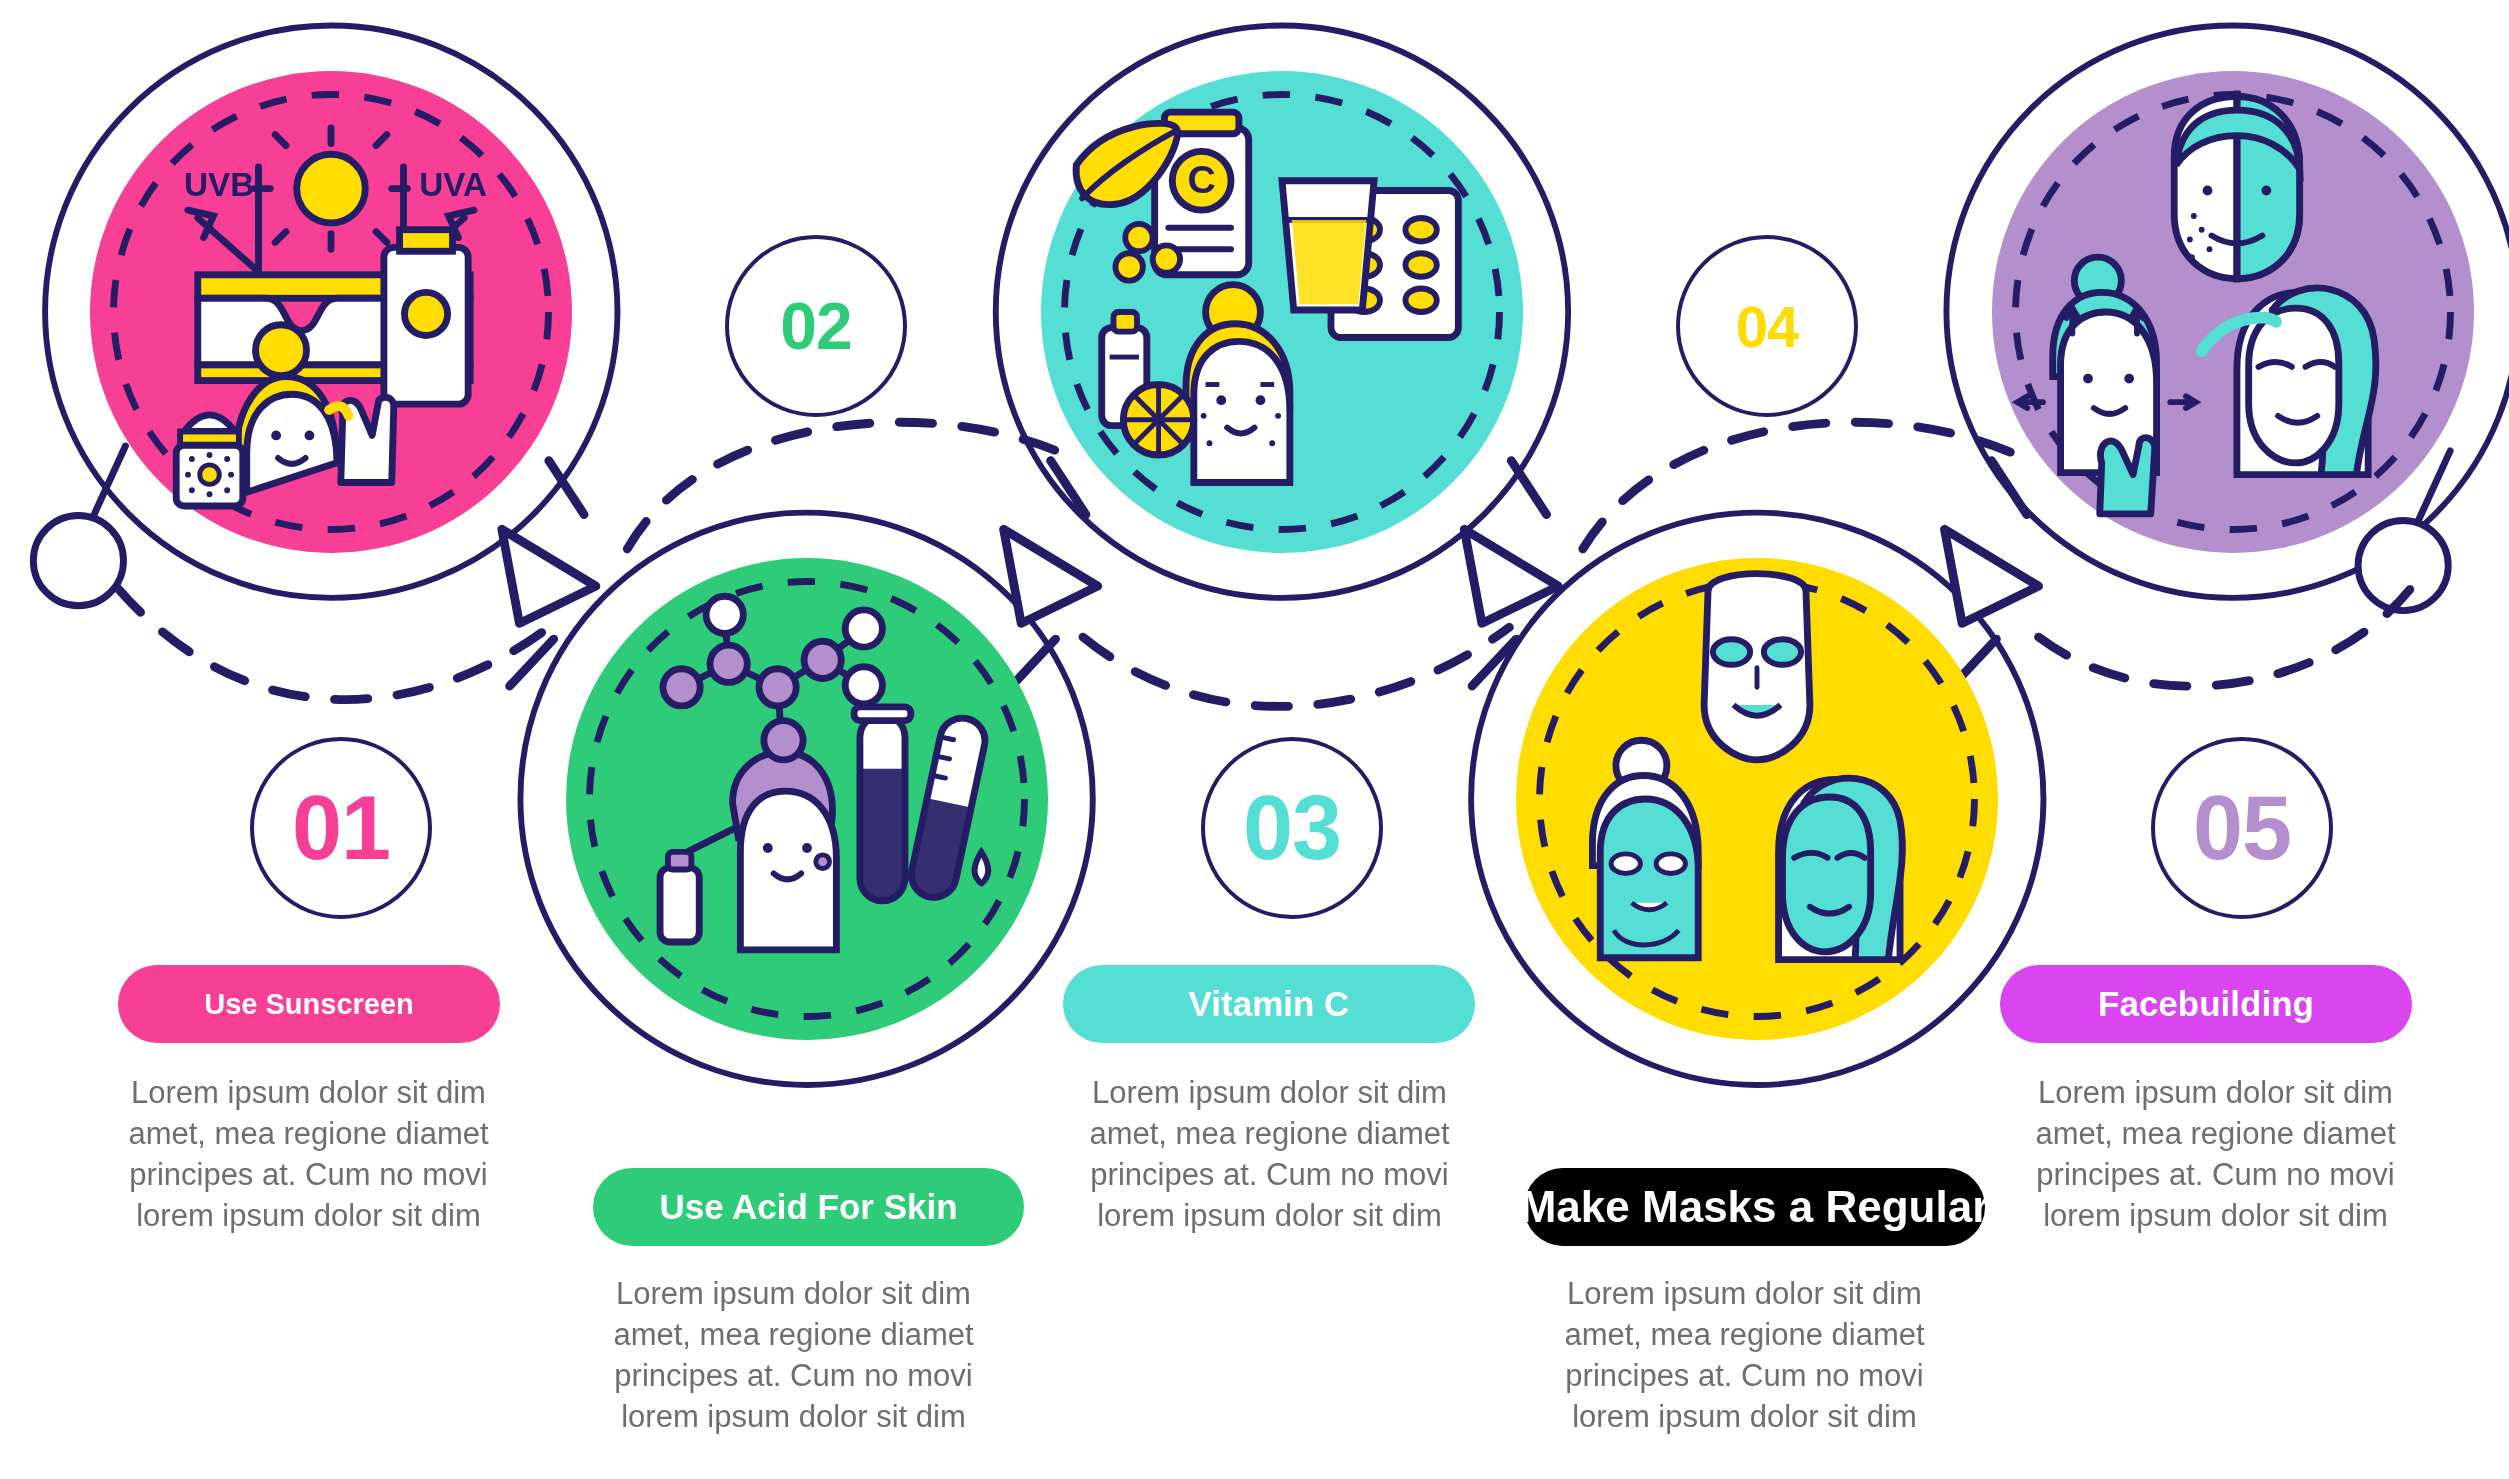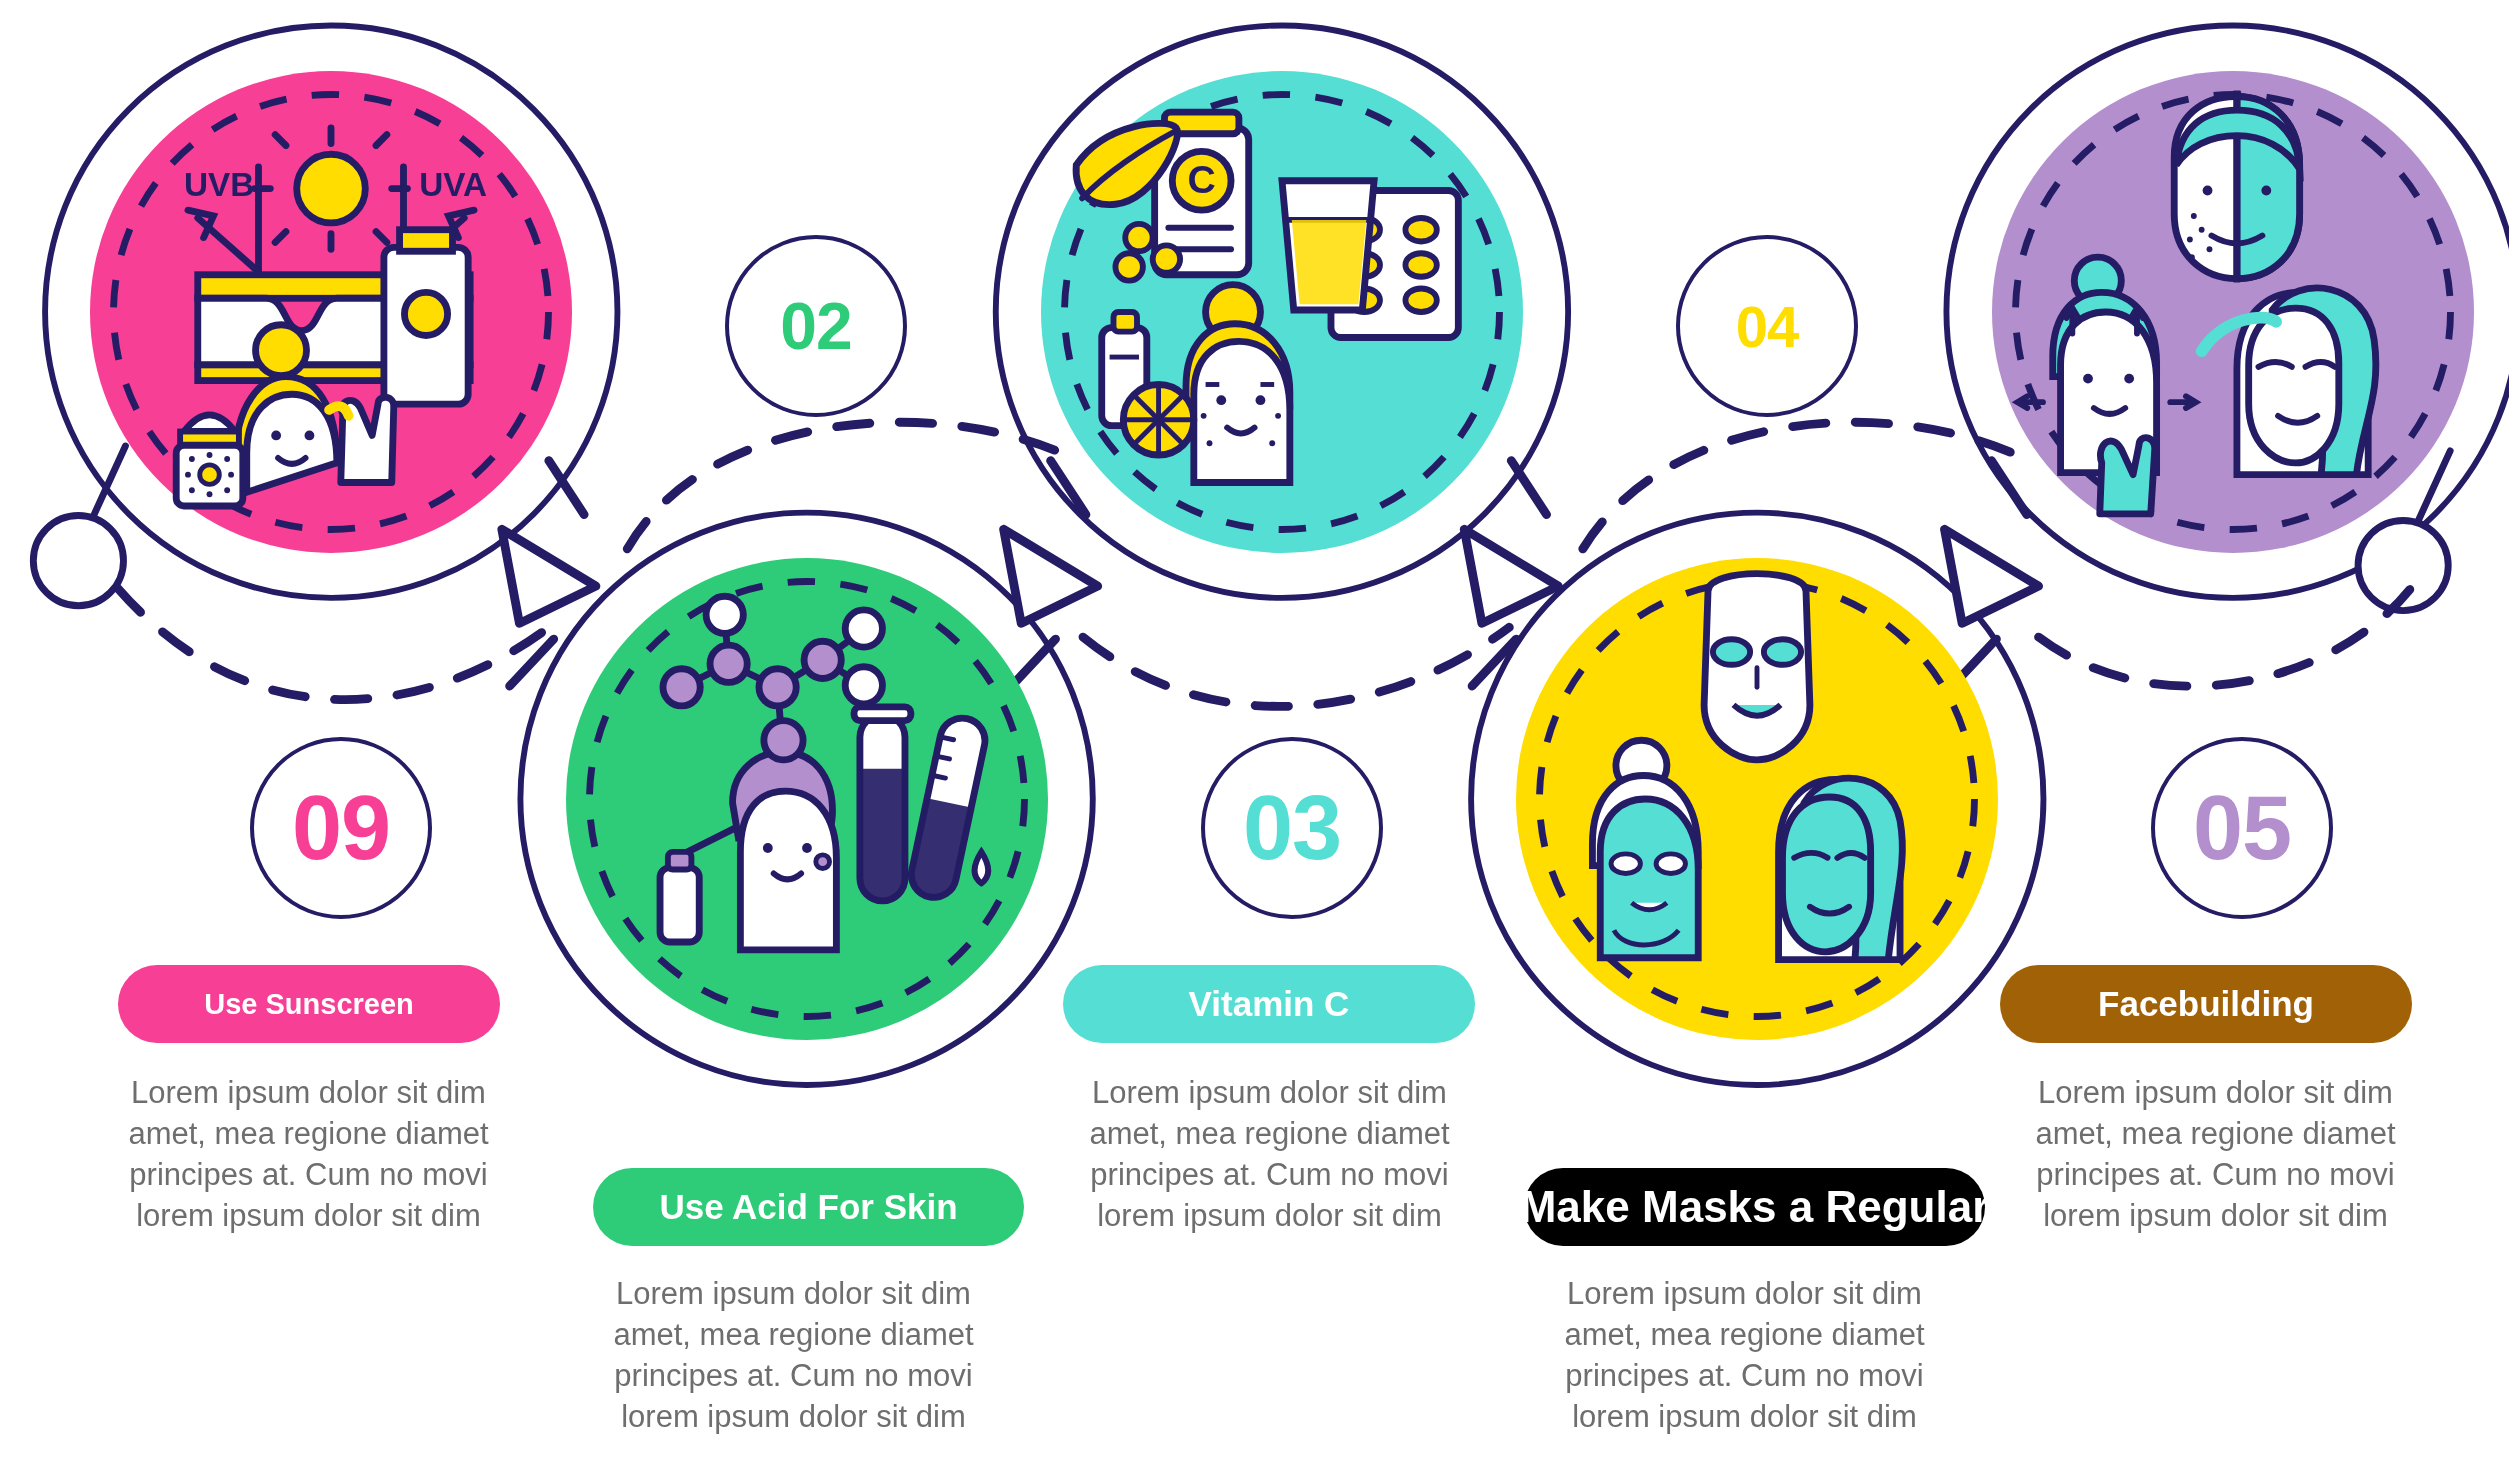--- a/index.html
+++ b/index.html
@@ -143,21 +143,21 @@
           <circle cx="140" cy="396" r="3"></circle>
         <circle cx="100" cy="412" r="3"></circle>
           <circle cx="144" cy="412" r="3"></circle>
         <circle cx="104" cy="428" r="3"></circle>
           <circle cx="122" cy="432" r="3"></circle>
           <circle cx="140" cy="428" r="3"></circle>
       </g>
     </g>
   </svg>
 
-  <div class="numbadge" style="left:250px;top:737px;width:174px;height:174px;font-size:90px;color:#f73f96;">09</div>
+  <div class="numbadge" style="left:250px;top:737px;width:174px;height:174px;font-size:90px;color:#f73f96;">01</div>
 
   <div class="pill" style="left:118px;top:965px;width:382px;height:78px;background:#f73f96;font-size:29px;">Use Sunscreen</div>
 
   <div class="bodytext center" style="left:98px;top:1073px;width:421px;">Lorem ipsum dolor sit dim amet, mea regione diamet principes at. Cum no movi lorem ipsum dolor sit dim</div>
 
   <div class="disc" style="left:566px;top:558px;width:482px;height:482px;background:#2ecc78;"></div>
 
   <svg class="iconart" style="left:566px;top:558px;" width="482" height="482" viewBox="0 0 492 492">
     <circle cx="246" cy="246" r="222" fill="none" stroke="#241c64" stroke-width="7" stroke-dasharray="28 26"></circle>
 
@@ -377,18 +377,18 @@
       <path d="M262 300 C262 264 282 242 310 242 C338 242 354 264 354 298 L354 340 C354 380 330 400 310 400 C288 400 262 380 262 340 Z" fill="#ffffff" stroke="#241c64" stroke-width="7"></path>
       <path d="M272 302 q18 -10 34 0" fill="none" stroke="#241c64" stroke-width="6" stroke-linecap="round"></path>
       <path d="M320 302 q16 -10 30 0" fill="none" stroke="#241c64" stroke-width="6" stroke-linecap="round"></path>
       <path d="M292 352 q20 14 40 0" fill="none" stroke="#241c64" stroke-width="6" stroke-linecap="round"></path>
       <path d="M214 286 C236 252 278 246 290 256" fill="none" stroke="#55ded4" stroke-width="12" stroke-linecap="round"></path>
     </g>
   </svg>
 
   <div class="numbadge" style="left:2151px;top:737px;width:174px;height:174px;font-size:90px;color:#b48fce;">05</div>
 
-  <div class="pill" style="left:2000px;top:965px;width:412px;height:78px;background:#a16207;font-size:35px;">Facebuilding</div>
+  <div class="pill" style="left:2000px;top:965px;width:412px;height:78px;background:#d946ef;font-size:35px;">Facebuilding</div>
 
   <div class="bodytext center" style="left:2000px;top:1073px;width:431px;">Lorem ipsum dolor sit dim amet, mea regione diamet principes at. Cum no movi lorem ipsum dolor sit dim</div>
 
 </div>
 
 
 </body></html>

